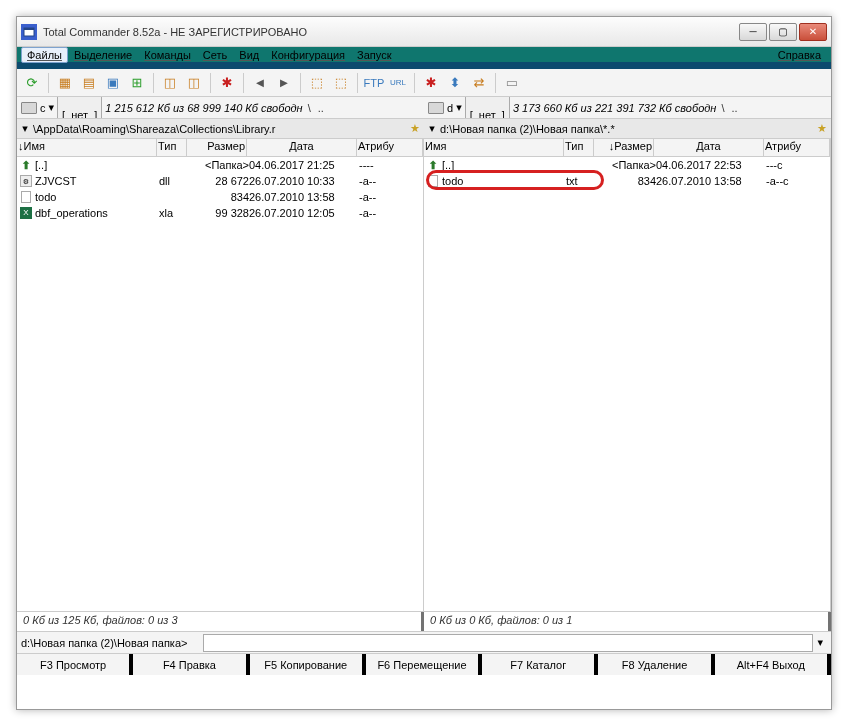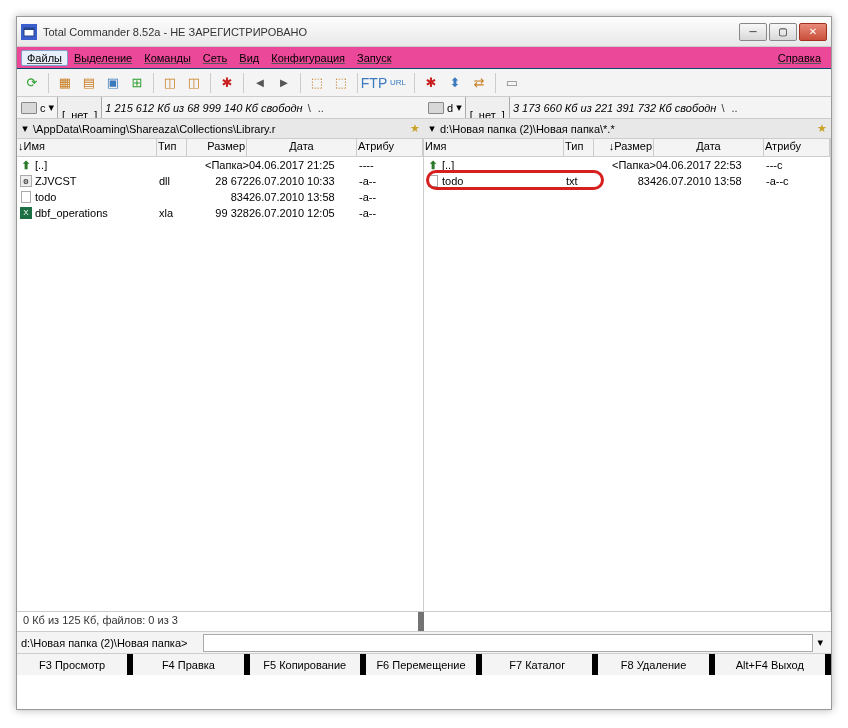--- a/index.html
+++ b/index.html
@@ -5,21 +5,21 @@
 * { box-sizing: border-box; margin: 0; padding: 0; font-family: Tahoma, sans-serif; font-size: 11px; }
 body { background: #fff; width: 848px; height: 728px; position: relative; overflow: hidden; }
 .outer { border: 1px solid #999; width: 816px; height: 694px; margin: 16px; background: #fff; box-shadow: 0 0 8px rgba(0,0,0,0.3); }
 .titlebar { height: 30px; background: linear-gradient(#fdfdfd,#e8e8e8); border-bottom: 1px solid #ccc; display: flex; align-items: center; padding: 0 4px; }
 .titlebar .icon { width: 16px; height: 16px; background: #3a5fcd; margin-right: 6px; display:flex; align-items:center; justify-content:center; }
 .titlebar .icon svg { width:12px; height:12px; }
 .titlebar .title { flex: 1; color: #333; }
 .win-btns { display: flex; gap: 2px; }
 .win-btn { width: 28px; height: 18px; border: 1px solid #888; background: linear-gradient(#f8f8f8,#d8d8d8); border-radius: 2px; display: flex; align-items: center; justify-content: center; cursor: pointer; font-size: 10px; }
 .win-btn.close { background: linear-gradient(#e98a7a,#c94f3a); color: #fff; border-color: #a03020; }
-.menubar { height: 22px; background: #ec4899; display: flex; align-items: center; padding: 0 4px; border-bottom: 1px solid #0c4a6e; }
+.menubar { height: 22px; background: #0f766e; display: flex; align-items: center; padding: 0 4px; border-bottom: 7px solid #0c4a6e; }
 .menu-item { padding: 2px 6px; cursor: pointer; }
 .menu-item.active { border: 1px solid #7da2ce; background: #e8f0fb; padding: 1px 5px; border-radius: 2px; }
 .menu-item span { text-decoration: underline; text-decoration-color: #555; }
 .spacer { flex: 1; }
 .toolbar { height: 28px; background: #f4f4f4; border-bottom: 1px solid #ccc; display: flex; align-items: center; padding: 0 4px; gap: 2px; }
 .tb-btn { width: 22px; height: 22px; border: 1px solid transparent; display: flex; align-items: center; justify-content: center; cursor: pointer; border-radius: 2px; font-size: 13px; }
 .tb-sep { width: 1px; height: 20px; background: #ccc; margin: 0 3px; }
 .drivebar { height: 22px; background: #f4f4f4; border-bottom: 1px solid #ccc; display: flex; }
 .drivebar .half { width: 50%; display: flex; align-items: center; padding: 0 4px; gap: 3px; overflow: hidden; }
 .drive-ico { width: 16px; height: 12px; background: #d8d8d8; border: 1px solid #888; border-radius: 1px; display:inline-block; }
@@ -44,26 +44,26 @@
 .files { flex: 1; background: #fff; overflow: hidden; }
 .row { display: flex; height: 16px; align-items: center; padding: 0 2px; cursor: pointer; }
 .row .ic { width: 14px; height: 14px; margin-right: 2px; flex-shrink: 0; display:flex; align-items:center; justify-content:center; font-size:10px; }
 .row .nm { flex: 0 0 124px; white-space: nowrap; overflow: hidden; }
 .row .ex { flex: 0 0 30px; }
 .row .sz { flex: 0 0 60px; text-align: right; }
 .row .dt { flex: 0 0 110px; }
 .row .at { flex: 1; }
 .highlight { border: 3px solid #d62020; border-radius: 12px; position: absolute; pointer-events: none; }
 .status { height: 20px; display: flex; border-top: 1px solid #ccc; }
-.status .half { width: 50%; padding: 2px 6px; border-right: 6px solid #737373; color:#333; }
+.status .half { width: 50%; padding: 2px 6px; border-right: 3px solid #737373; color:#333;font-style:italic; }
 .cmdline { height: 22px; display: flex; align-items: center; border-top: 1px solid #ccc; background: #f4f4f4; padding: 0 4px; }
 .cmdline .prompt { padding-right: 16px; }
 .cmdline input { flex: 1; border: 1px solid #aaa; height: 18px; padding: 0 2px; font-family: inherit; font-size: 11px; }
 .fkeys { height: 22px; display: flex; border-top: 1px solid #ccc; }
-.fkey { flex: 1; border-right: 6px solid #000000; display: flex; align-items: center; justify-content: center; cursor: pointer; background: #f4f4f4; }
+.fkey { flex: 1; border-right: 4px solid #000000; display: flex; align-items: center; justify-content: center; cursor: pointer; background: #f4f4f4; }
 .arrow-up { color: #2a7a2a; font-weight:bold; }
 </style>
 </head>
 <body>
 
 <div class="outer">
   <div class="titlebar">
     <div class="icon">
         <svg viewBox="0 0 12 12">
           <rect x="1" y="2" width="10" height="8" fill="#fff" stroke="#224488"></rect>
@@ -102,21 +102,21 @@
     <div class="tb-btn" style="color:#c77c1e">◫</div>
     <div class="tb-sep"></div>
     <div class="tb-btn" style="color:#c92020">✱</div>
     <div class="tb-sep"></div>
     <div class="tb-btn" style="color:#555">◄</div>
     <div class="tb-btn" style="color:#555">►</div>
     <div class="tb-sep"></div>
     <div class="tb-btn" style="color:#c77c1e">⬚</div>
     <div class="tb-btn" style="color:#c77c1e">⬚</div>
     <div class="tb-sep"></div>
-    <div class="tb-btn" style="color:#3a7abd;font-size:14px">FTP</div>
+    <div class="tb-btn" style="color:#3a7abd;font-size:11px">FTP</div>
     <div class="tb-btn" style="color:#3a7abd;font-size:8px">URL</div>
     <div class="tb-sep"></div>
     <div class="tb-btn" style="color:#c92020">✱</div>
     <div class="tb-btn" style="color:#3a7abd">⬍</div>
     <div class="tb-btn" style="color:#c77c1e">⇄</div>
     <div class="tb-sep"></div>
     <div class="tb-btn" style="color:#888">▭</div>
   </div>
 
   <div class="drivebar">
@@ -234,20 +234,21 @@
             <span class="sz">834</span>
             <span class="dt">26.07.2010 13:58</span>
             <span class="at">-a--с</span>
           </div>
         </div>
     </div>
   </div>
 
   <div class="status">
     <div class="half">0 Кб из 125 Кб, файлов: 0 из 3</div>
+    <div class="half">0 Кб из 0 Кб, файлов: 0 из 1</div>
   </div>
 
   <div class="cmdline">
     <span class="prompt">d:\Новая папка (2)\Новая папка&gt;</span>
     <input type="text" style="">
     <span style="padding:0 4px;cursor:pointer">▾</span>
   </div>
 
   <div class="fkeys">
     <div class="fkey">F3 Просмотр</div>

